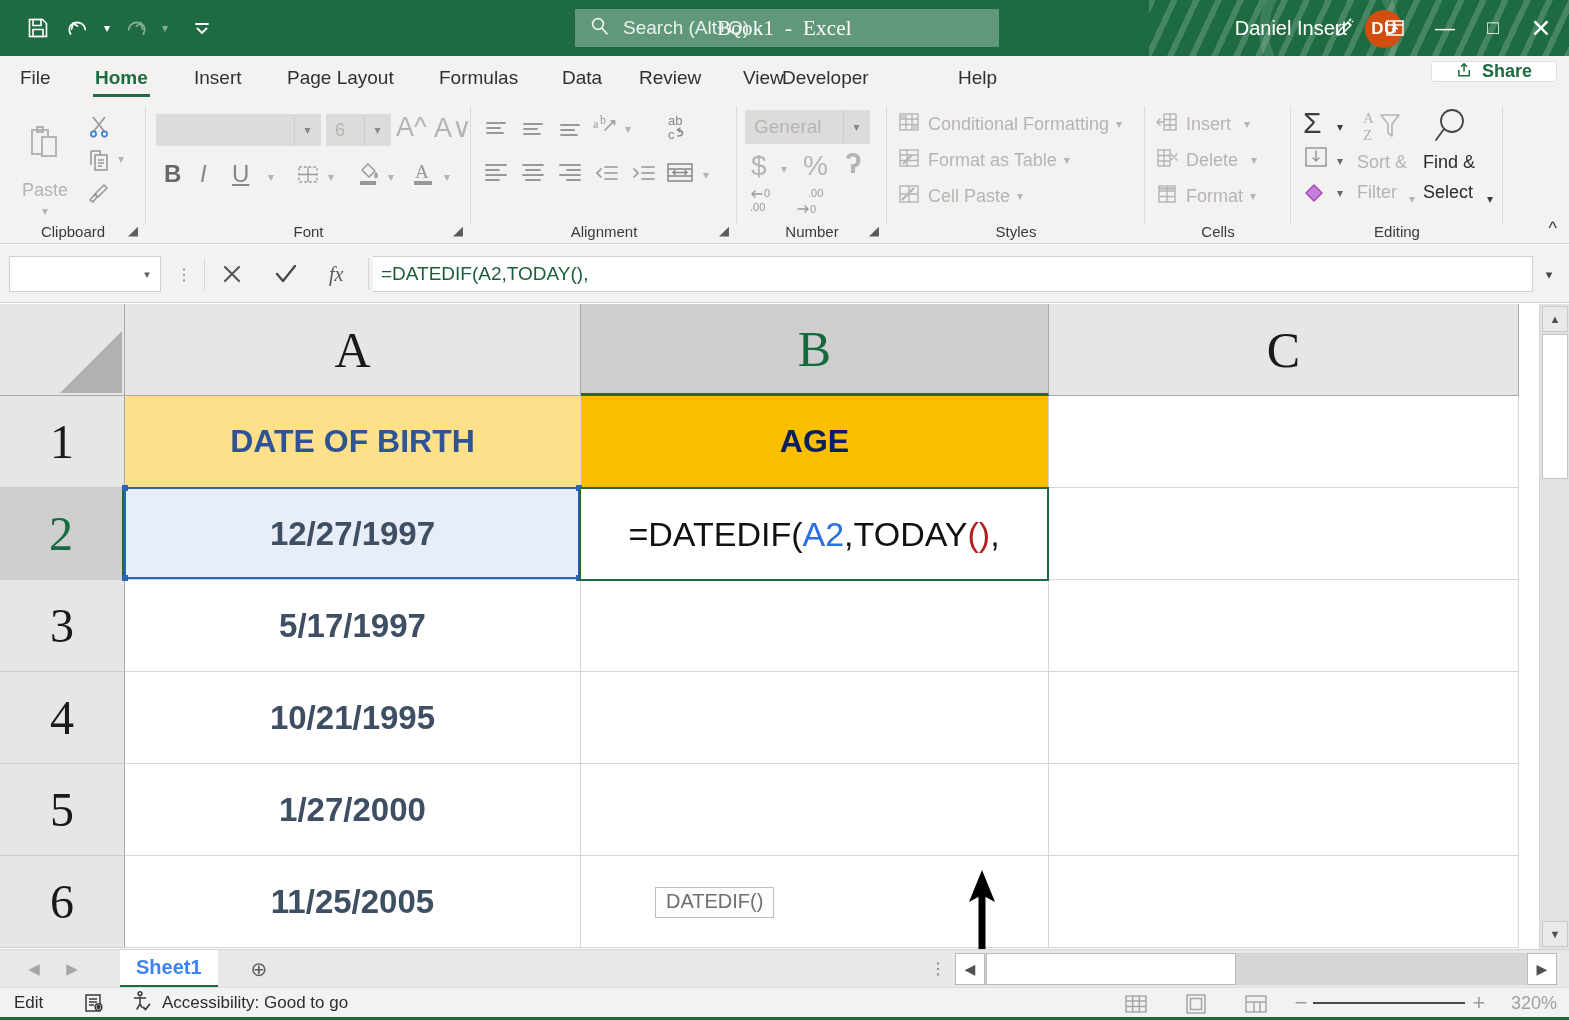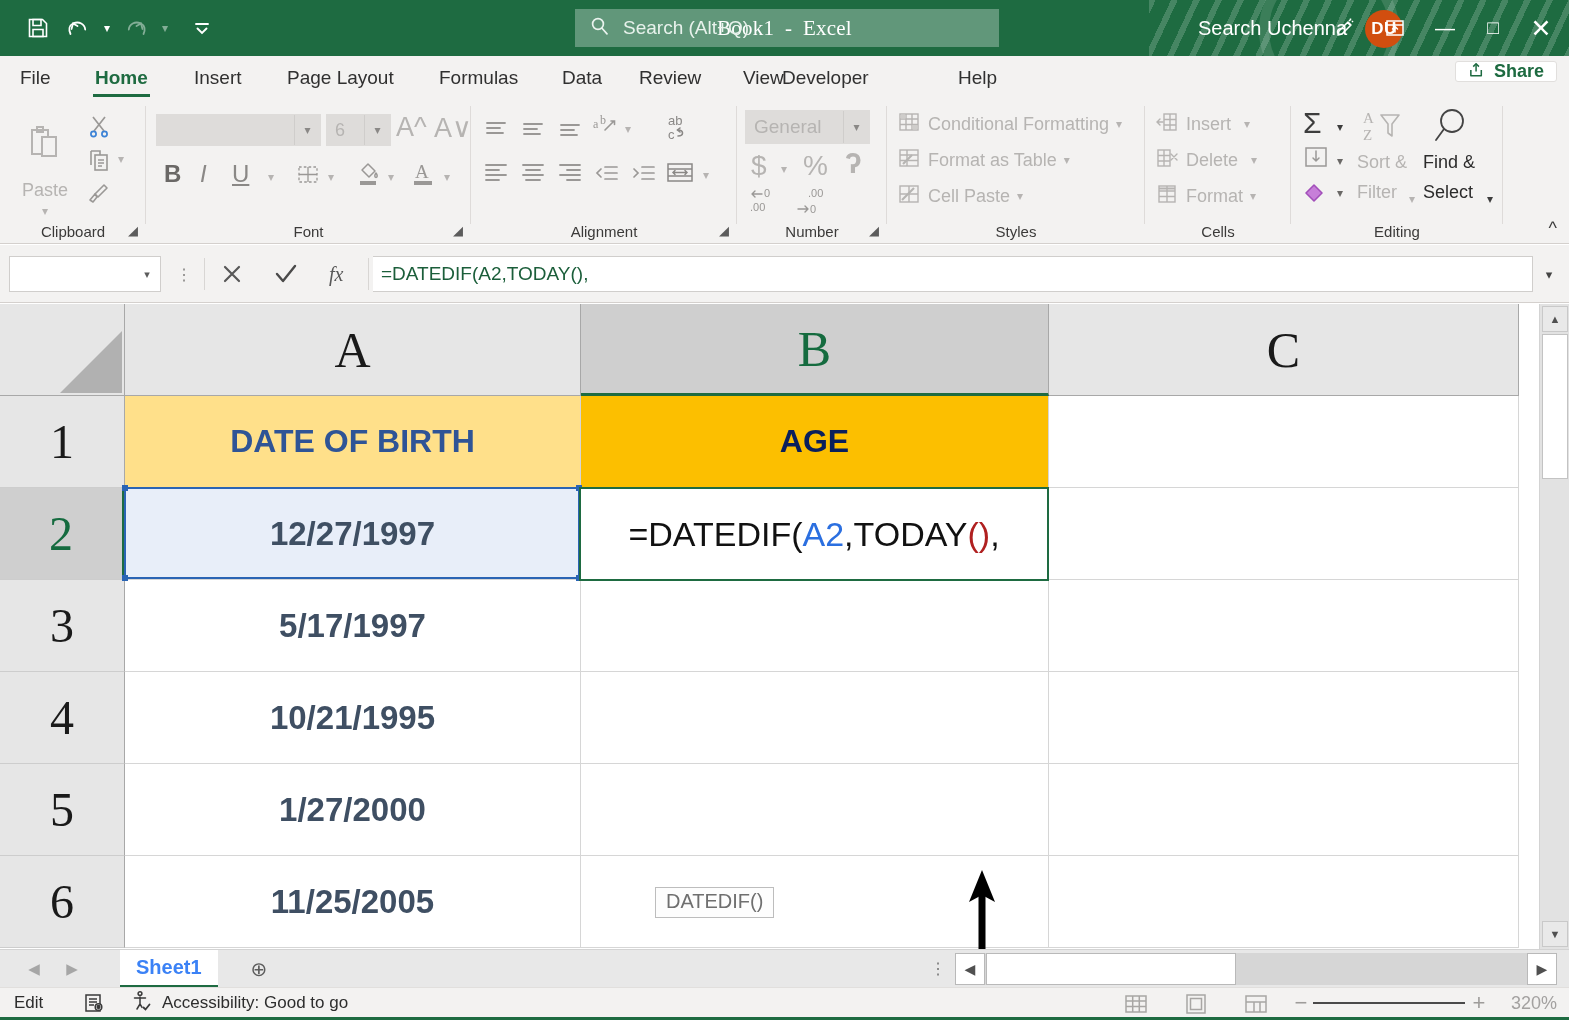--- a/index.html
+++ b/index.html
@@ -69,21 +69,21 @@
     position:absolute; top:0; height:44px; display:flex; align-items:center;
     font-size:19px; color:#303030; padding:0 2px; white-space:nowrap;
   }
   .rtab.active{ color:#1e6b41; font-weight:bold; }
   .rtab.active::after{
     content:""; position:absolute; left:0; right:0; bottom:3px; height:3px; background:#1e6b41;
   }
   #share-btn{
     position:absolute; right:12px; top:5px; height:21px;
     background:#ffffff; border:1px solid #e1dfdd; border-radius:3px;
-    display:flex; align-items:center; gap:7px; padding:0 12px;
+    display:flex; align-items:center; gap:7px; padding:0 24px;
     color:#1e6b41; font-size:18px; font-weight:bold;
   }
 
   
   #ribbon{
     position:absolute; left:0; top:100px; width:1569px; height:144px;
     background:#f3f2f1; border-bottom:1px solid #d4d0cd;
   }
   .grp{ position:absolute; top:0; height:144px; }
   .grp .gname{
@@ -324,21 +324,21 @@
   <div id="searchbox">
     <span>
       <svg width="22" height="22" viewBox="0 0 22 22" fill="none" stroke="#eaf3ee" stroke-width="1.7">
         <circle cx="9" cy="9" r="5.4"></circle>
           <path d="M13 13.3l5 5.6" stroke-linecap="round"></path>
       </svg>
     </span>
     <span class="ph">Search (Alt+Q)</span>
   </div>
 
-  <div id="username">Search Uchenna</div>
+  <div id="username">Daniel Insert</div>
   <div id="avatar">DU</div>
 
   <div class="winbtn" style="right:200px">
     <svg width="22" height="22" viewBox="0 0 22 22" fill="none" stroke="#fff" stroke-width="1.5" stroke-linejoin="round">
       <path d="M4 18l1-4 9-9 3 3-9 9z"></path>
         <path d="M13.5 5.5l3 3"></path>
         <path d="M15 3l1 1M18 4l1 1M16.5 1.5v2"></path>
     </svg>
   </div>
   <div class="winbtn" style="right:150px">

